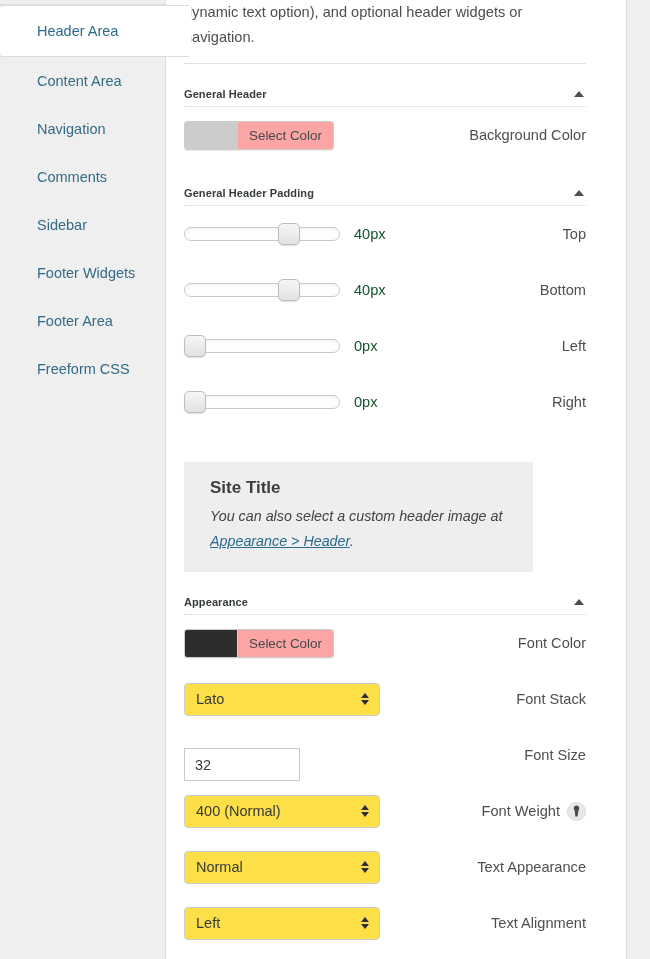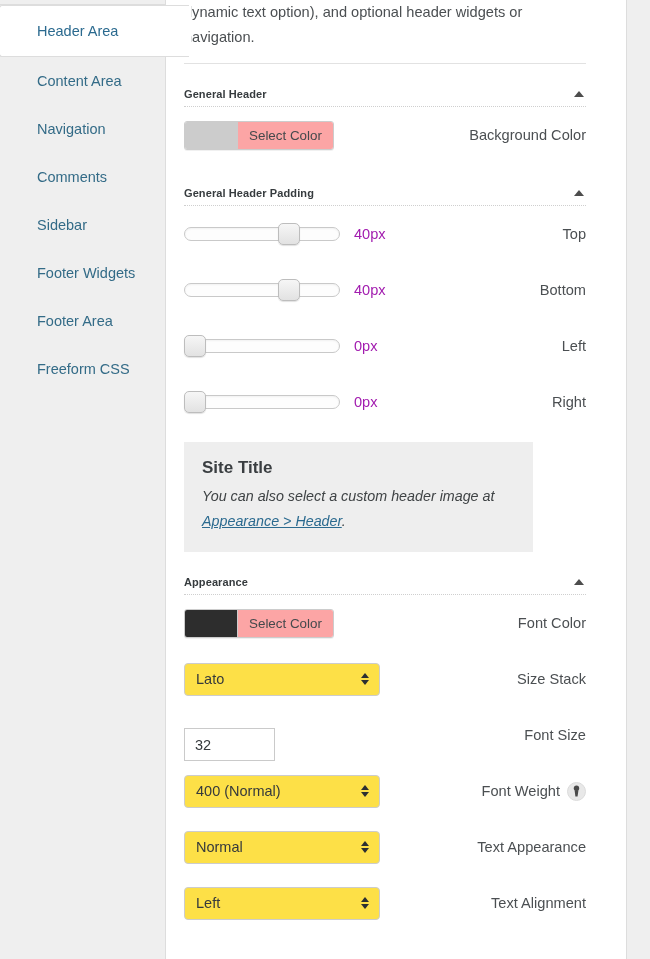--- a/index.html
+++ b/index.html
@@ -188,38 +188,38 @@
     top: -3px;
     width: 22px; height: 22px;
     background: linear-gradient(#f6f6f6, #e2e2e2);
     border: 1px solid #bdbdbd;
     border-radius: 5px;
     box-shadow: 0 1px 1px rgba(0,0,0,0.12);
     cursor: pointer;
   }
   .slider-value {
     font-size: 14.6px;
-    color: #a21caf;
+    color: #14532d;
     padding-left: 14px;
     flex: 0 0 auto;
     white-space: nowrap;
   }
   .slider-label {
     flex: 1;
     text-align: right;
     font-size: 14.6px;
     color: #4b4f52;
   }
 
   
   .infobox {
     width: 349px;
     background: #eeeeee;
-    padding: 16px 18px 18px 18px;
-    margin-top: 12px;
+    padding: 16px 18px 18px 26px;
+    margin-top: 32px;
   }
   .infobox-title {
     font-size: 17px;
     font-weight: bold;
     color: #3a3e41;
     margin-bottom: 6px;
   }
   .infobox-text {
     font-size: 14.3px;
     font-style: italic;
@@ -258,21 +258,21 @@
     display: block;
     width: 0; height: 0;
     border-left: 4px solid transparent;
     border-right: 4px solid transparent;
   }
   .spin i.up   { border-bottom: 5px solid #2c2f31; }
   .spin i.down { border-top: 5px solid #2c2f31; }
 
   
   .textinput {
-    width: 91px; height: 33px;
+    width: 116px; height: 33px;
     border: 1px solid #cacaca;
     background: #ffffff;
     padding: 0 10px;
     font-size: 14.5px;
     color: #35393c;
     font-family: "Liberation Sans", sans-serif;
     border-radius: 0;
     outline: none;
     margin-top: 19px;
   }
@@ -424,21 +424,21 @@
       <div class="row">
         <div class="control">
           <div class="select">
             <span>Lato</span>
             <span class="spin">
                 <i class="up"></i>
                 <i class="down"></i>
               </span>
           </div>
         </div>
-        <div class="label">Size Stack</div>
+        <div class="label">Font Stack</div>
       </div>
 
       <div class="row">
         <div class="control">
           <input class="textinput" type="text" value="32" style="">
         </div>
         <div class="label">Font Size</div>
       </div>
 
       <div class="row">

